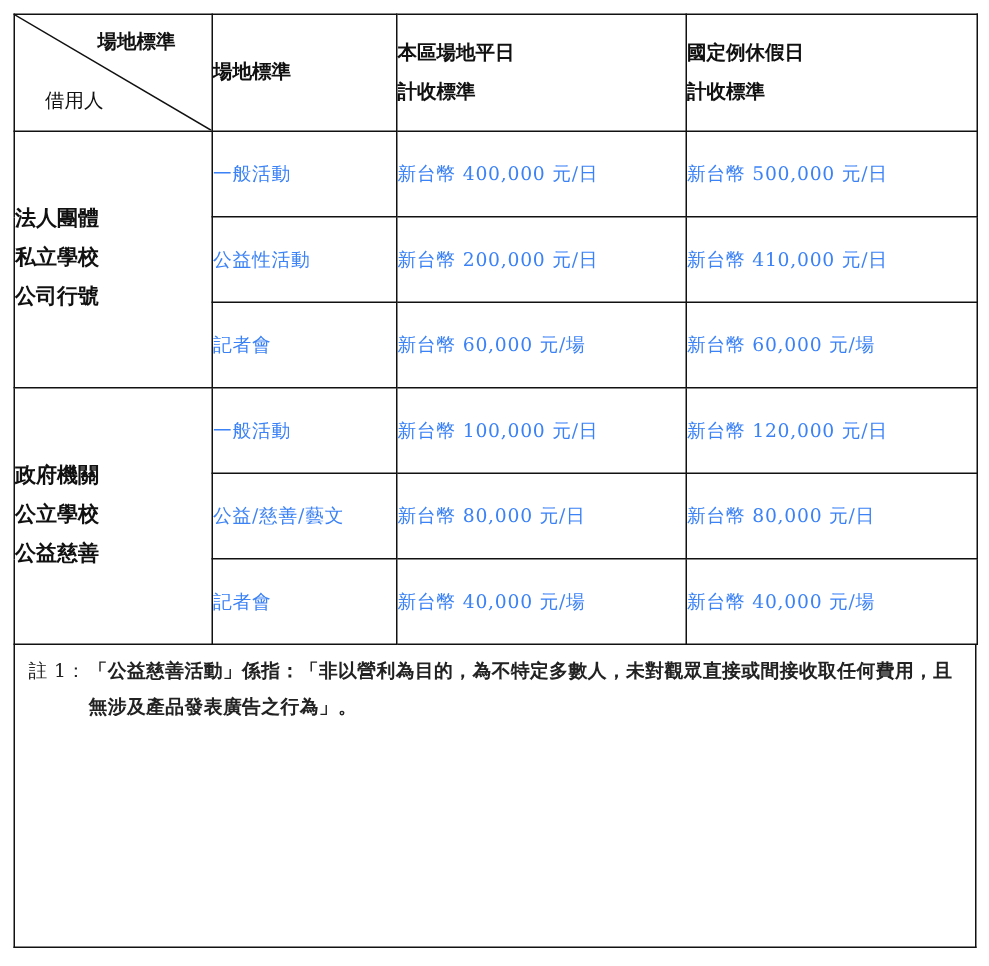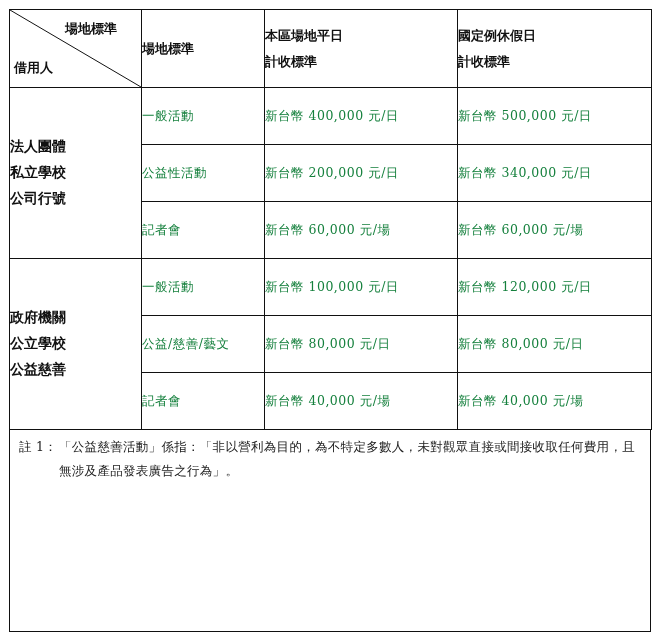--- a/index.html
+++ b/index.html
@@ -52,39 +52,39 @@
     .diag-top {
       position: absolute;
       right: 24px;
       top: 6px;
       font-family: "DejaVu Sans", "Liberation Sans", sans-serif;
       font-weight: bold;
       font-size: 13px;
     }
     .diag-bottom {
       position: absolute;
-      left: 4px;
+      left: 20px;
       bottom: 6px;
       font-family: "DejaVu Sans", "Liberation Sans", sans-serif;
-      font-weight: bold;
+      font-weight: normal;
       font-size: 13px;
     }
     .group-cell {
       font-family: Liberation Mono, monospace;
       font-weight: bold;
       font-size: 14px;
       line-height: 26px;
       color: #111;
     }
     .group-cell span { display: block; }
     td.act, td.price {
       height: 56px;
       font-size: 12.5px;
       letter-spacing: 0.5px;
-      color: #15803d;
+      color: #3b82f6;
     }
     .notes {
       border: 1.2px solid #111;
       border-top: none;
       height: 202px;
       box-sizing: border-box;
       padding: 5px 8px 0 9px;
       font-size: 12.5px;
       color: #222;
       letter-spacing: 0.3px;
@@ -95,20 +95,21 @@
       line-height: 24px;
       margin-bottom: 3px;
     }
     .note .nlabel {
       position: absolute;
       left: 0;
       top: 0;
     }
     .note .ntext {
       display: block;
+      font-weight: bold;
     }
   </style>
 </head>
 <body>
 
 <div class="doc">
   <table class="fees">
     <colgroup>
       <col style="width:132px">
       <col style="width:123px">
@@ -145,21 +146,21 @@
           <span>私立學校</span>
           <span>公司行號</span>
         </td>
         <td class="act">一般活動</td>
         <td class="price">新台幣 400,000 元/日</td>
         <td class="price">新台幣 500,000 元/日</td>
       </tr>
       <tr>
         <td class="act">公益性活動</td>
         <td class="price">新台幣 200,000 元/日</td>
-        <td class="price">新台幣 340,000 元/日</td>
+        <td class="price">新台幣 410,000 元/日</td>
       </tr>
       <tr>
         <td class="act">記者會</td>
         <td class="price">新台幣 60,000 元/場</td>
         <td class="price">新台幣 60,000 元/場</td>
       </tr>
 
       <tr>
         <td rowspan="3" class="group-cell">
           <span>政府機關</span>

